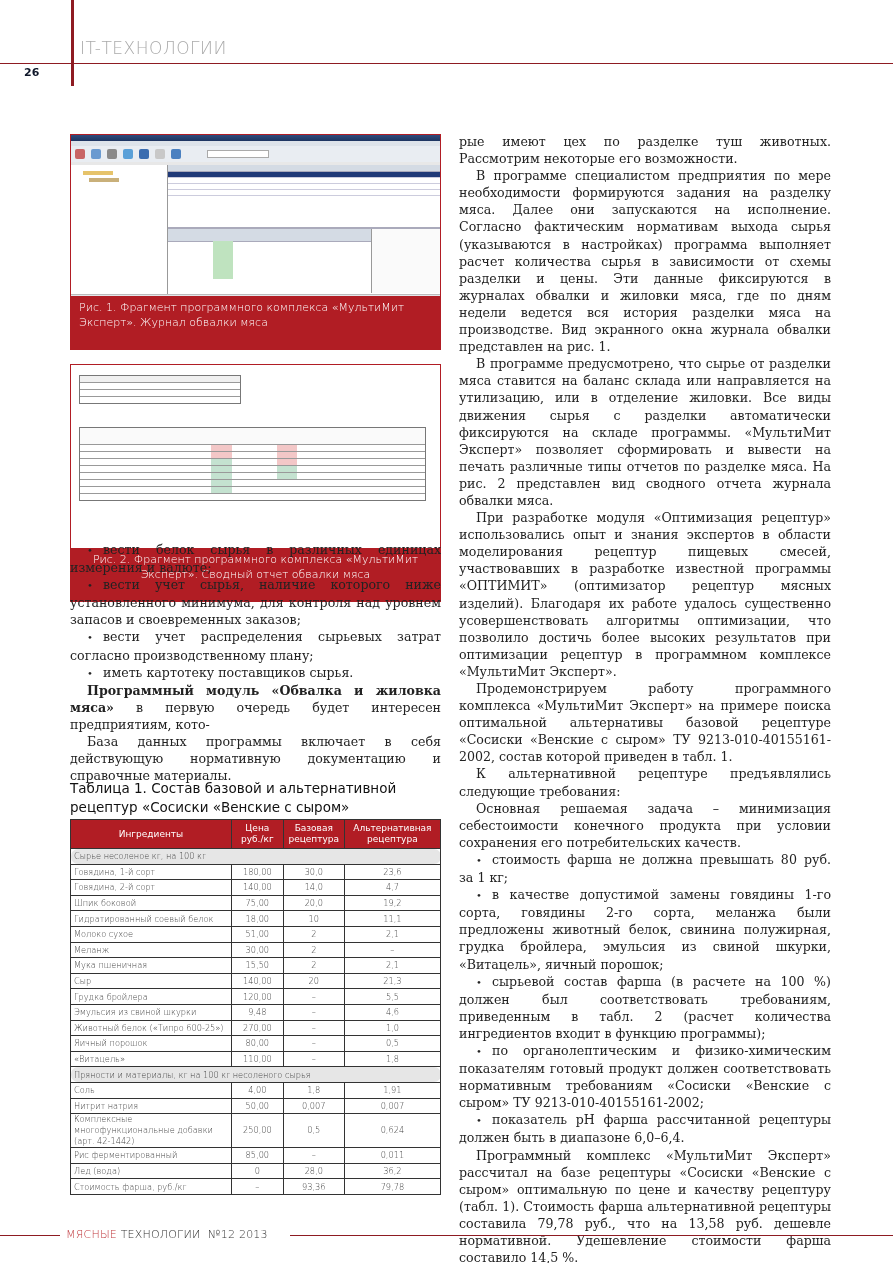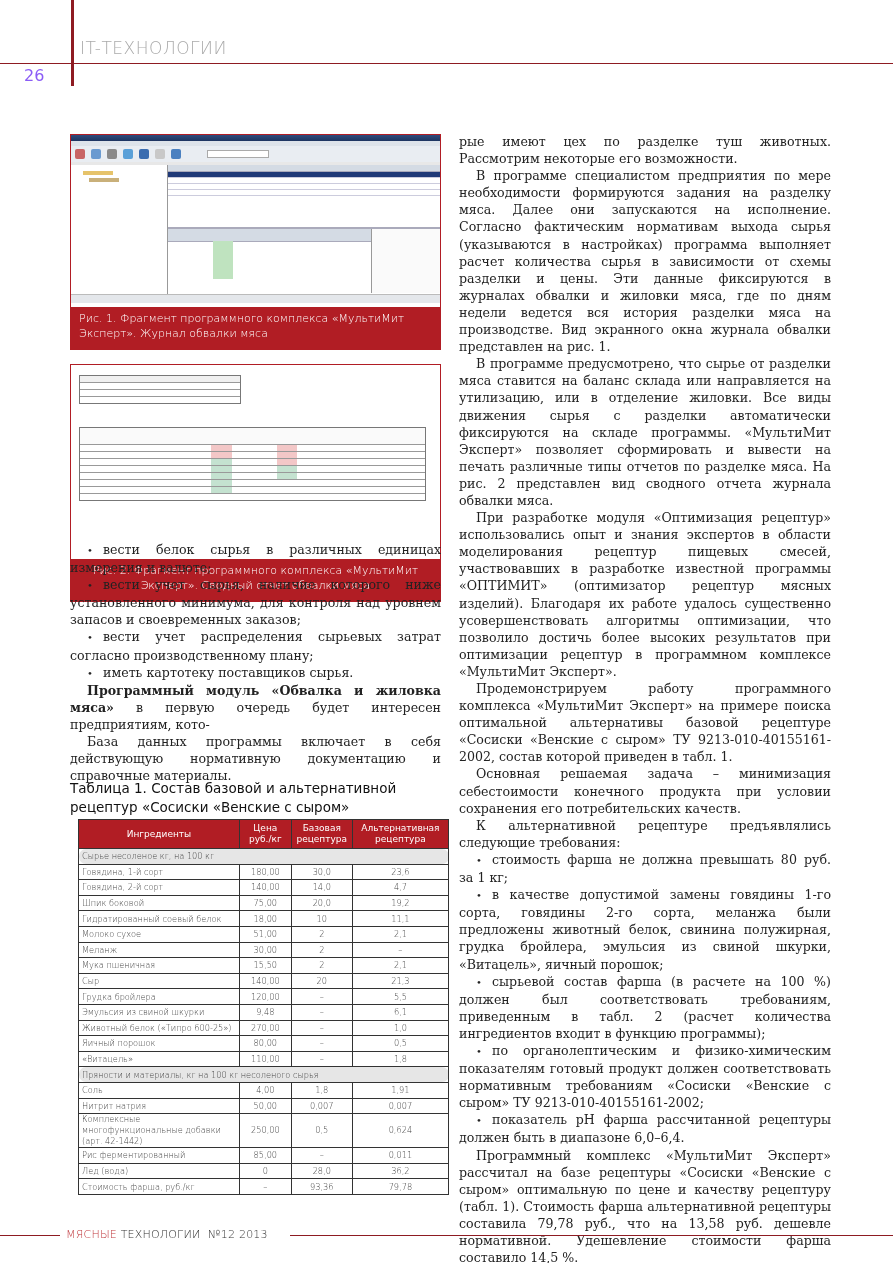--- a/index.html
+++ b/index.html
@@ -1,30 +1,30 @@
 <!DOCTYPE html>
 <html><head>
 <meta charset="utf-8">
 <style>
   html, body { margin: 0; padding: 0; background: #fff; }
   body { width: 893px; height: 1263px; position: relative; overflow: hidden; font-family: "DejaVu Serif", serif; color: #222; }
 
   .vbar { position: absolute; left: 71px; top: 0; width: 3px; height: 86px; background: #8e1b22; }
   .hline-top { position: absolute; left: 0; top: 63px; width: 893px; height: 1px; background: #8e1b22; }
   .section-title { position: absolute; left: 80px; top: 38px; font-family: "DejaVu Sans", sans-serif; font-size: 17px; font-weight: 200; color: #aaa; letter-spacing: 0.5px; }
-  .page-num { position: absolute; left: 24px; top: 66px; font-family: "DejaVu Sans", sans-serif; font-weight: normal; font-size: 16px; color: #8b5cf6; }
+  .page-num { position: absolute; left: 24px; top: 66px; font-family: "DejaVu Sans", sans-serif; font-weight: bold; font-size: 11px; color: #0f172a; }
 
   
   .fig { position: absolute; left: 70px; width: 371px; background: #fff; border: 1px solid #b11d24; box-sizing: border-box; }
   .fig1 { top: 134px; height: 216px; }
   .fig2 { top: 364px; height: 238px; text-align: center; }
   .fig-img { position: relative; width: 100%; overflow: hidden; }
   .fig1 .fig-img { height: 168px; background: #e8e8e8; }
   .fig2 .fig-img { height: 147px; background: #fff; }
-  .caption { position: absolute; left: 0; bottom: 0; width: 100%; background: #b11d24; color: #fff; font-family: "DejaVu Sans", sans-serif; font-size: 11px; font-weight: 200; line-height: 15px; padding: 4px 8px 8px 8px; box-sizing: border-box; }
+  .caption { position: absolute; left: 0; bottom: 0; width: 100%; background: #b11d24; color: #fff; font-family: "DejaVu Sans", sans-serif; font-size: 11px; font-weight: 200; line-height: 15px; padding: 4px 8px 19px 8px; box-sizing: border-box; }
 
   
   .win-title { height: 6px; background: linear-gradient(#2f4b7c, #1d3460); }
   .win-menu { height: 5px; background: #dde3ea; }
   .win-toolbar { height: 16px; background: #e9edf2; display: flex; align-items: center; gap: 6px; padding-left: 4px; }
   .tb-icon { width: 10px; height: 10px; border-radius: 2px; }
   .win-body { position: absolute; top: 30px; left: 0; right: 0; bottom: 0; display: flex; }
   .win-tree { width: 26%; background: #fff; border-right: 1px solid #999; }
   .win-grid { flex: 1; background: #fff; position: relative; }
   .grid-row { height: 5px; border-bottom: 1px solid #ccd; }
@@ -50,21 +50,21 @@
   .col { position: absolute; font-size: 12.6px; line-height: 17.1px; text-align: justify; }
   .col p { margin: 0; text-indent: 17px; }
   .col p.noindent { text-indent: 0; }
   .col-left { left: 70px; top: 541px; width: 371px; }
   .col-right { left: 459px; top: 133px; width: 372px; }
   .bullet::before { content: "•"; display: inline-block; width: 16px; text-indent: 0; text-align: left; font-size: 10px; }
   .bold { font-weight: bold; }
 
   
   .tbl-title { position: absolute; left: 70px; top: 779px; width: 371px; font-family: "DejaVu Sans", sans-serif; font-size: 13.5px; line-height: 19px; color: #111; }
-  table.t1 { position: absolute; left: 70px; top: 819px; width: 371px; border-collapse: collapse; font-family: "DejaVu Sans", sans-serif; font-size: 8.2px; font-weight: 200; color: #444; margin-left: 8px; }
+  table.t1 { position: absolute; left: 70px; top: 819px; width: 371px; border-collapse: collapse; font-family: "DejaVu Sans", sans-serif; font-size: 8.2px; font-weight: 200; color: #444; }
   table.t1 th { background: #b11d24; color: #fff; font-weight: normal; font-size: 9px; line-height: 11px; border: 1px solid #333; padding: 2px 2px; height: 24px; }
   table.t1 td { border: 1px solid #333; padding: 0 3px; height: 14.6px; line-height: 12px; }
   table.t1 td.num { text-align: center; }
   table.t1 tr.section td { background: #e6e6e6; border-radius: 7px; }
   table.t1 tr.tall td { height: 26px; line-height: 11px; }
 
   
   .footer { position: absolute; left: 0; top: 1228px; width: 893px; height: 14px; }
   .footer-line-l { position: absolute; left: 0; top: 7px; width: 60px; height: 1px; background: #8e1b22; }
   .footer-line-r { position: absolute; left: 290px; top: 7px; width: 603px; height: 1px; background: #8e1b22; }
@@ -168,22 +168,22 @@
   <p><span class="bold">Программный модуль «Обвалка и жиловка мяса»</span><span> в первую очередь будет интересен предприятиям, кото-</span></p>
   <p>База данных программы включает в себя действующую нормативную документацию и справочные материалы.</p>
 </div>
 
 <div class="col col-right">
   <p class="noindent">рые имеют цех по разделке туш животных. Рассмотрим некоторые его возможности.</p>
   <p>В программе специалистом предприятия по мере необходимости формируются задания на разделку мяса. Далее они запускаются на исполнение. Согласно фактическим нормативам выхода сырья (указываются в настройках) программа выполняет расчет количества сырья в зависимости от схемы разделки и цены. Эти данные фиксируются в журналах обвалки и жиловки мяса, где по дням недели ведется вся история разделки мяса на производстве. Вид экранного окна журнала обвалки представлен на рис. 1.</p>
   <p>В программе предусмотрено, что сырье от разделки мяса ставится на баланс склада или направляется на утилизацию, или в отделение жиловки. Все виды движения сырья с разделки автоматически фиксируются на складе программы. «МультиМит Эксперт» позволяет сформировать и вывести на печать различные типы отчетов по разделке мяса. На рис. 2 представлен вид сводного отчета журнала обвалки мяса.</p>
   <p>При разработке модуля «Оптимизация рецептур» использовались опыт и знания экспертов в области моделирования рецептур пищевых смесей, участвовавших в разработке известной программы «ОПТИМИТ» (оптимизатор рецептур мясных изделий). Благодаря их работе удалось существенно усовершенствовать алгоритмы оптимизации, что позволило достичь более высоких результатов при оптимизации рецептур в программном комплексе «МультиМит Эксперт».</p>
   <p>Продемонстрируем работу программного комплекса «МультиМит Эксперт» на примере поиска оптимальной альтернативы базовой рецептуре «Сосиски «Венские с сыром» ТУ 9213-010-40155161-2002, состав которой приведен в табл. 1.</p>
+  <p>К альтернативной рецептуре предъявлялись следующие требования:</p>
   <p>Основная решаемая задача – минимизация себестоимости конечного продукта при условии сохранения его потребительских качеств.</p>
-  <p>К альтернативной рецептуре предъявлялись следующие требования:</p>
   <p class="bullet">стоимость фарша не должна превышать 80 руб. за 1 кг;</p>
   <p class="bullet">в качестве допустимой замены говядины 1-го сорта, говядины 2-го сорта, меланжа были предложены животный белок, свинина полужирная, грудка бройлера, эмульсия из свиной шкурки, «Витацель», яичный порошок;</p>
   <p class="bullet">сырьевой состав фарша (в расчете на 100 %) должен был соответствовать требованиям, приведенным в табл. 2 (расчет количества ингредиентов входит в функцию программы);</p>
   <p class="bullet">по органолептическим и физико-химическим показателям готовый продукт должен соответствовать нормативным требованиям «Сосиски «Венские с сыром» ТУ 9213-010-40155161-2002;</p>
   <p class="bullet">показатель pH фарша рассчитанной рецептуры должен быть в диапазоне 6,0–6,4.</p>
   <p>Программный комплекс «МультиМит Эксперт» рассчитал на базе рецептуры «Сосиски «Венские с сыром» оптимальную по цене и качеству рецептуру (табл. 1). Стоимость фарша альтернативной рецептуры составила 79,78 руб., что на 13,58 руб. дешевле нормативной. Удешевление стоимости фарша составило 14,5 %.</p>
 </div>
 
 <div class="tbl-title">Таблица 1. Состав базовой и альтернативной рецептур «Сосиски «Венские с сыром»</div>
 <table class="t1">
@@ -256,21 +256,21 @@
       <tr>
         <td>Грудка бройлера</td>
         <td class="num">120,00</td>
         <td class="num">–</td>
         <td class="num">5,5</td>
       </tr>
       <tr>
         <td>Эмульсия из свиной шкурки</td>
         <td class="num">9,48</td>
         <td class="num">–</td>
-        <td class="num">6,1</td>
+        <td class="num">4,6</td>
       </tr>
       <tr>
         <td>Животный белок («Типро 600-25»)</td>
         <td class="num">270,00</td>
         <td class="num">–</td>
         <td class="num">1,0</td>
       </tr>
       <tr>
         <td>Яичный порошок</td>
         <td class="num">80,00</td>

